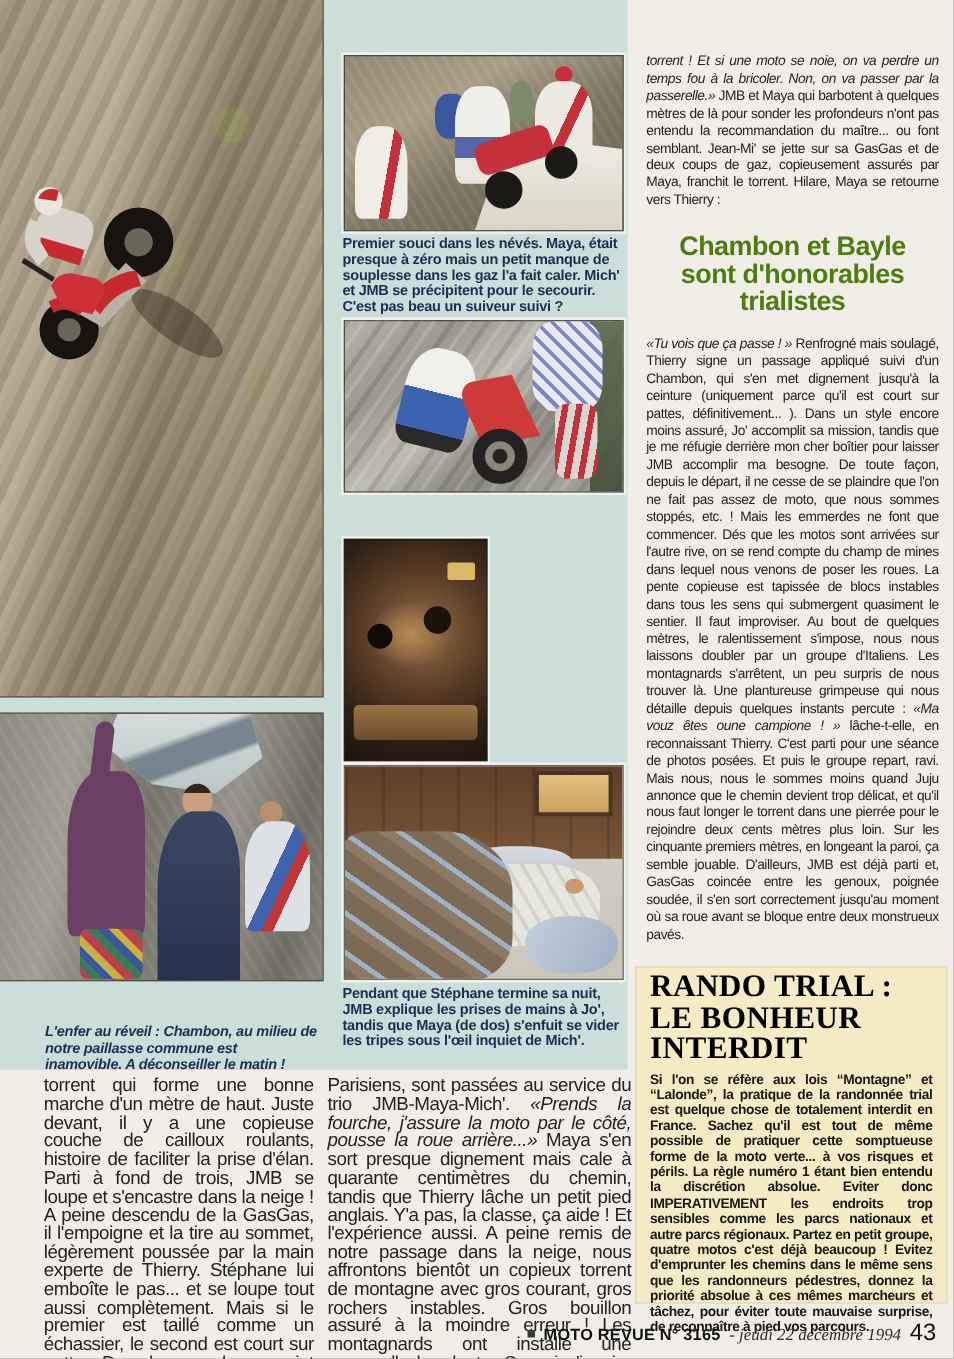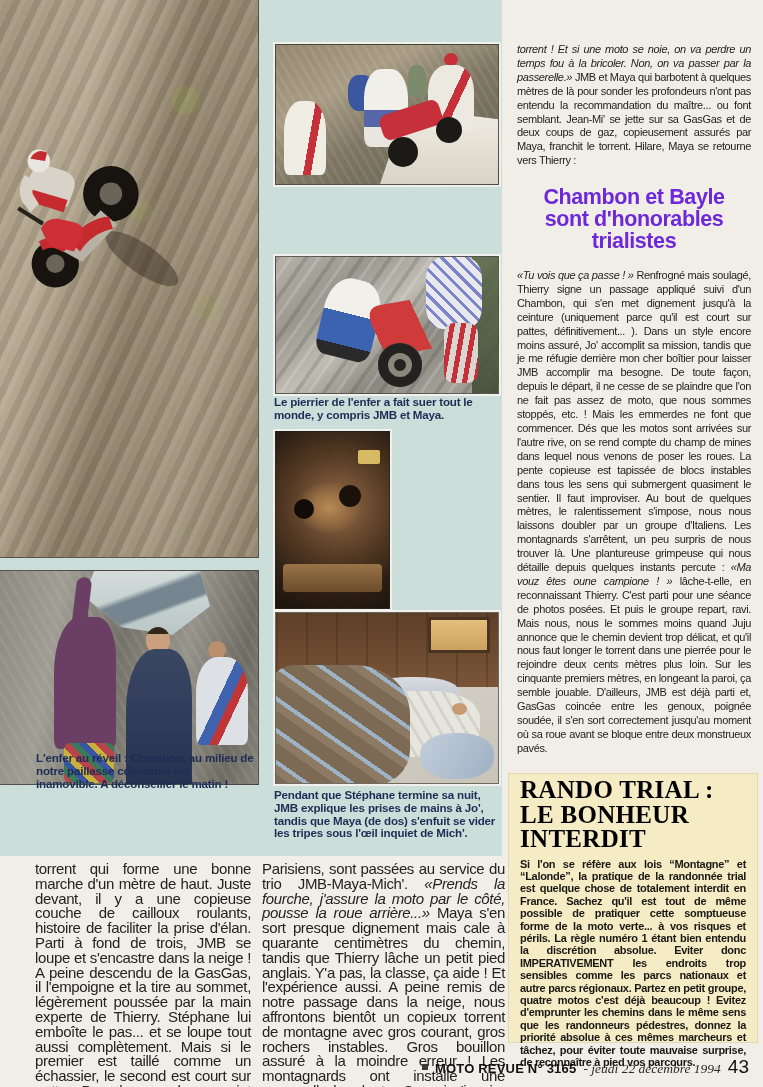--- a/index.html
+++ b/index.html
@@ -93,39 +93,39 @@
   .p4-pillow-far{left:92px;top:64px;width:90px;height:28px;background:linear-gradient(#d9dde2,#b9c2cc);border-radius:45%;}
   .p4-duvet{left:92px;top:78px;width:112px;height:66px;border-radius:40%;
       background:repeating-linear-gradient(60deg,#e6e5de 0 8px,#d4d3ca 8px 11px);}
   .p4-face{left:176px;top:90px;width:15px;height:12px;background:#c79a74;border-radius:50%;}
   .p4-blanket{left:-6px;top:52px;width:140px;height:122px;border-radius:18% 40% 30% 8%;
       background:repeating-linear-gradient(35deg,#7d6a55 0 14px,#8d7a64 14px 22px,#9db2c4 22px 26px);}
   .p4-pillow{right:4px;bottom:4px;width:74px;height:46px;background:linear-gradient(120deg,#c3cedb,#9fb0c4);border-radius:45%;}
 
   
   .cap{position:absolute;font-weight:700;color:#1d2d55;font-size:11.6px;line-height:12.8px;letter-spacing:-0.2px;}
-  .cap-b{left:36px;top:752px;width:218px;}
+  .cap-b{left:36px;top:820px;width:218px;font-style:italic;}
   .cap-1{left:274px;top:189px;width:226px;}
   .cap-2{left:274px;top:396px;width:226px;}
   .cap-3{left:396px;top:449px;width:103px;font-size:11px;line-height:11.7px;}
   .cap-4{left:274px;top:789px;width:226px;}
 
   
   .bodycol{position:absolute;font-size:15px;line-height:14.8px;letter-spacing:-0.35px;
            text-align:justify;color:#232321;}
   .col-1{left:35px;top:862px;width:216px;}
   .col-2{left:262px;top:862px;width:243px;}
 
   .rightcol-p{position:absolute;left:517px;width:234px;font-size:11px;line-height:13.9px;
            letter-spacing:-0.35px;text-align:justify;color:#232321;margin:0;}
   .para-top{top:43px;}
   .para-main{top:269px;}
 
   .headline{position:absolute;left:513px;top:186px;width:242px;margin:0;text-align:center;
-           color:#6d28d9;font-size:21.5px;line-height:22px;font-weight:800;letter-spacing:-0.4px;
+           color:#4d7c0f;font-size:21.5px;line-height:22px;font-weight:800;letter-spacing:-0.4px;
            white-space:pre-line;}
 
   
   .yellow-box{position:absolute;left:508px;top:773px;width:250px;height:270px;background:#f5ecc6;
            box-sizing:border-box;padding:5px 12px 0 12px;box-shadow:inset 0 0 0 1px rgba(120,105,60,.15);}
   .yellow-title{margin:0;font-family:"Liberation Serif",serif;font-weight:700;color:#000000;
            font-size:25px;line-height:24.5px;letter-spacing:.3px;white-space:pre-line;}
   .yellow-body{margin:6px 0 0 0;font-size:11px;line-height:12.4px;font-weight:700;
            letter-spacing:-0.3px;text-align:justify;color:#191813;}
 
@@ -180,30 +180,30 @@
     <div class="p1-rider-left"></div>
     <div class="p1-pack"></div>
     <div class="p1-rider-center"></div>
     <div class="p1-spectator"></div>
     <div class="p1-helmet"></div>
     <div class="p1-rider-right"></div>
     <div class="p1-bike-body"></div>
     <div class="p1-wheel-a"></div>
     <div class="p1-wheel-b"></div>
   </div>
+  <div class="cap cap-1">Premier souci dans les névés. Maya, était presque à zéro mais un petit manque de souplesse dans les gaz l'a fait caler. Mich' et JMB se précipitent pour le secourir. C'est pas beau un suiveur suivi ?</div>
 
   <div class="photo photo-2">
     <div class="p2-green"></div>
     <div class="p2-figure"></div>
     <div class="p2-pack-figure"></div>
     <div class="p2-legs"></div>
     <div class="p2-bike-red"></div>
     <div class="p2-wheel"></div>
   </div>
-  <div class="cap cap-2">Le pierrier de l'enfer a fait suer tout le monde, y compris JMB et Maya.</div>
 
   <div class="photo photo-3">
     <div class="p3-glow"></div>
     <div class="p3-sign"></div>
     <div class="p3-head1"></div>
     <div class="p3-head2"></div>
     <div class="p3-table"></div>
   </div>
 
   <div class="photo photo-4">

